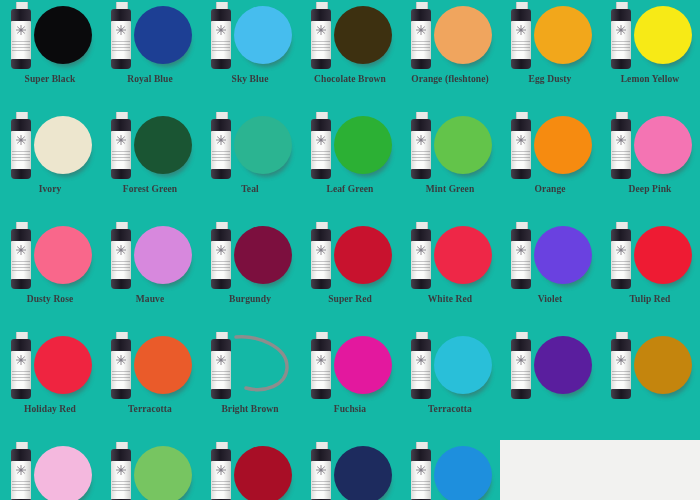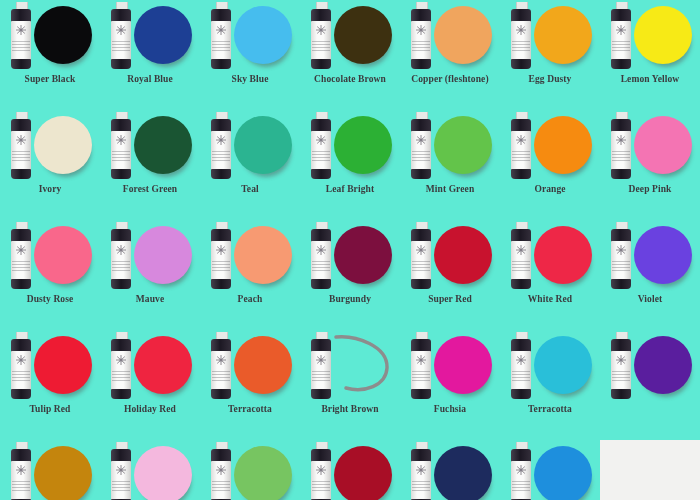--- a/index.html
+++ b/index.html
@@ -26,21 +26,21 @@
     left: 0;
     width: 700px;
     display: flex;
     flex-wrap: wrap;
   }
   .cell {
     position: relative;
     width: 100px;
     height: 110px;
     box-sizing: border-box;
-    background: #5eead4;
+    background: #14b8a6;
     overflow: hidden;
   }
   
   .blob {
     position: absolute;
     left: 34px;
     top: 6px;
     width: 58px;
     height: 58px;
     border-radius: 50%;
@@ -213,21 +213,21 @@
           <div class="cap"></div>
           <div class="body"></div>
           <svg class="emblem" viewBox="0 0 14 12">
             <g stroke="#5a5560" stroke-width="0.8" fill="none">
               <path d="M7 1 L7 11 M2 6 L12 6 M3.2 2.6 L10.8 9.4 M10.8 2.6 L3.2 9.4"></path>
             </g>
             <circle cx="7" cy="6" r="1.5" fill="#6d6875"></circle>
           </svg>
           <div class="base"></div>
         </div>
-        <div class="caption">Copper (fleshtone)</div>
+        <div class="caption">Orange (fleshtone)</div>
       </div>
       <div class="cell">
         <div class="blob" style="background:#f2a71b;box-shadow:3px 7px 4px -4px rgba(80,80,80,0.45);"></div>
         <div class="bottle">
           <div class="neck"></div>
           <div class="cap"></div>
           <div class="body"></div>
           <svg class="emblem" viewBox="0 0 14 12">
             <g stroke="#5a5560" stroke-width="0.8" fill="none">
               <path d="M7 1 L7 11 M2 6 L12 6 M3.2 2.6 L10.8 9.4 M10.8 2.6 L3.2 9.4"></path>
@@ -309,21 +309,21 @@
           <div class="cap"></div>
           <div class="body"></div>
           <svg class="emblem" viewBox="0 0 14 12">
             <g stroke="#5a5560" stroke-width="0.8" fill="none">
               <path d="M7 1 L7 11 M2 6 L12 6 M3.2 2.6 L10.8 9.4 M10.8 2.6 L3.2 9.4"></path>
             </g>
             <circle cx="7" cy="6" r="1.5" fill="#6d6875"></circle>
           </svg>
           <div class="base"></div>
         </div>
-        <div class="caption">Leaf Bright</div>
+        <div class="caption">Leaf Green</div>
       </div>
       <div class="cell">
         <div class="blob" style="background:#63c44a;box-shadow:3px 7px 4px -4px rgba(80,80,80,0.45);"></div>
         <div class="bottle">
           <div class="neck"></div>
           <div class="cap"></div>
           <div class="body"></div>
           <svg class="emblem" viewBox="0 0 14 12">
             <g stroke="#5a5560" stroke-width="0.8" fill="none">
               <path d="M7 1 L7 11 M2 6 L12 6 M3.2 2.6 L10.8 9.4 M10.8 2.6 L3.2 9.4"></path>
@@ -390,36 +390,20 @@
           <div class="body"></div>
           <svg class="emblem" viewBox="0 0 14 12">
             <g stroke="#5a5560" stroke-width="0.8" fill="none">
               <path d="M7 1 L7 11 M2 6 L12 6 M3.2 2.6 L10.8 9.4 M10.8 2.6 L3.2 9.4"></path>
             </g>
             <circle cx="7" cy="6" r="1.5" fill="#6d6875"></circle>
           </svg>
           <div class="base"></div>
         </div>
         <div class="caption">Mauve</div>
-      </div>
-      <div class="cell">
-        <div class="blob" style="background:#f79a72;box-shadow:3px 7px 4px -4px rgba(80,80,80,0.45);"></div>
-        <div class="bottle">
-          <div class="neck"></div>
-          <div class="cap"></div>
-          <div class="body"></div>
-          <svg class="emblem" viewBox="0 0 14 12">
-            <g stroke="#5a5560" stroke-width="0.8" fill="none">
-              <path d="M7 1 L7 11 M2 6 L12 6 M3.2 2.6 L10.8 9.4 M10.8 2.6 L3.2 9.4"></path>
-            </g>
-            <circle cx="7" cy="6" r="1.5" fill="#6d6875"></circle>
-          </svg>
-          <div class="base"></div>
-        </div>
-        <div class="caption">Peach</div>
       </div>
       <div class="cell">
         <div class="blob" style="background:#7c0f3e;box-shadow:3px 7px 4px -4px rgba(80,80,80,0.45);"></div>
         <div class="bottle">
           <div class="neck"></div>
           <div class="cap"></div>
           <div class="body"></div>
           <svg class="emblem" viewBox="0 0 14 12">
             <g stroke="#5a5560" stroke-width="0.8" fill="none">
               <path d="M7 1 L7 11 M2 6 L12 6 M3.2 2.6 L10.8 9.4 M10.8 2.6 L3.2 9.4"></path>

